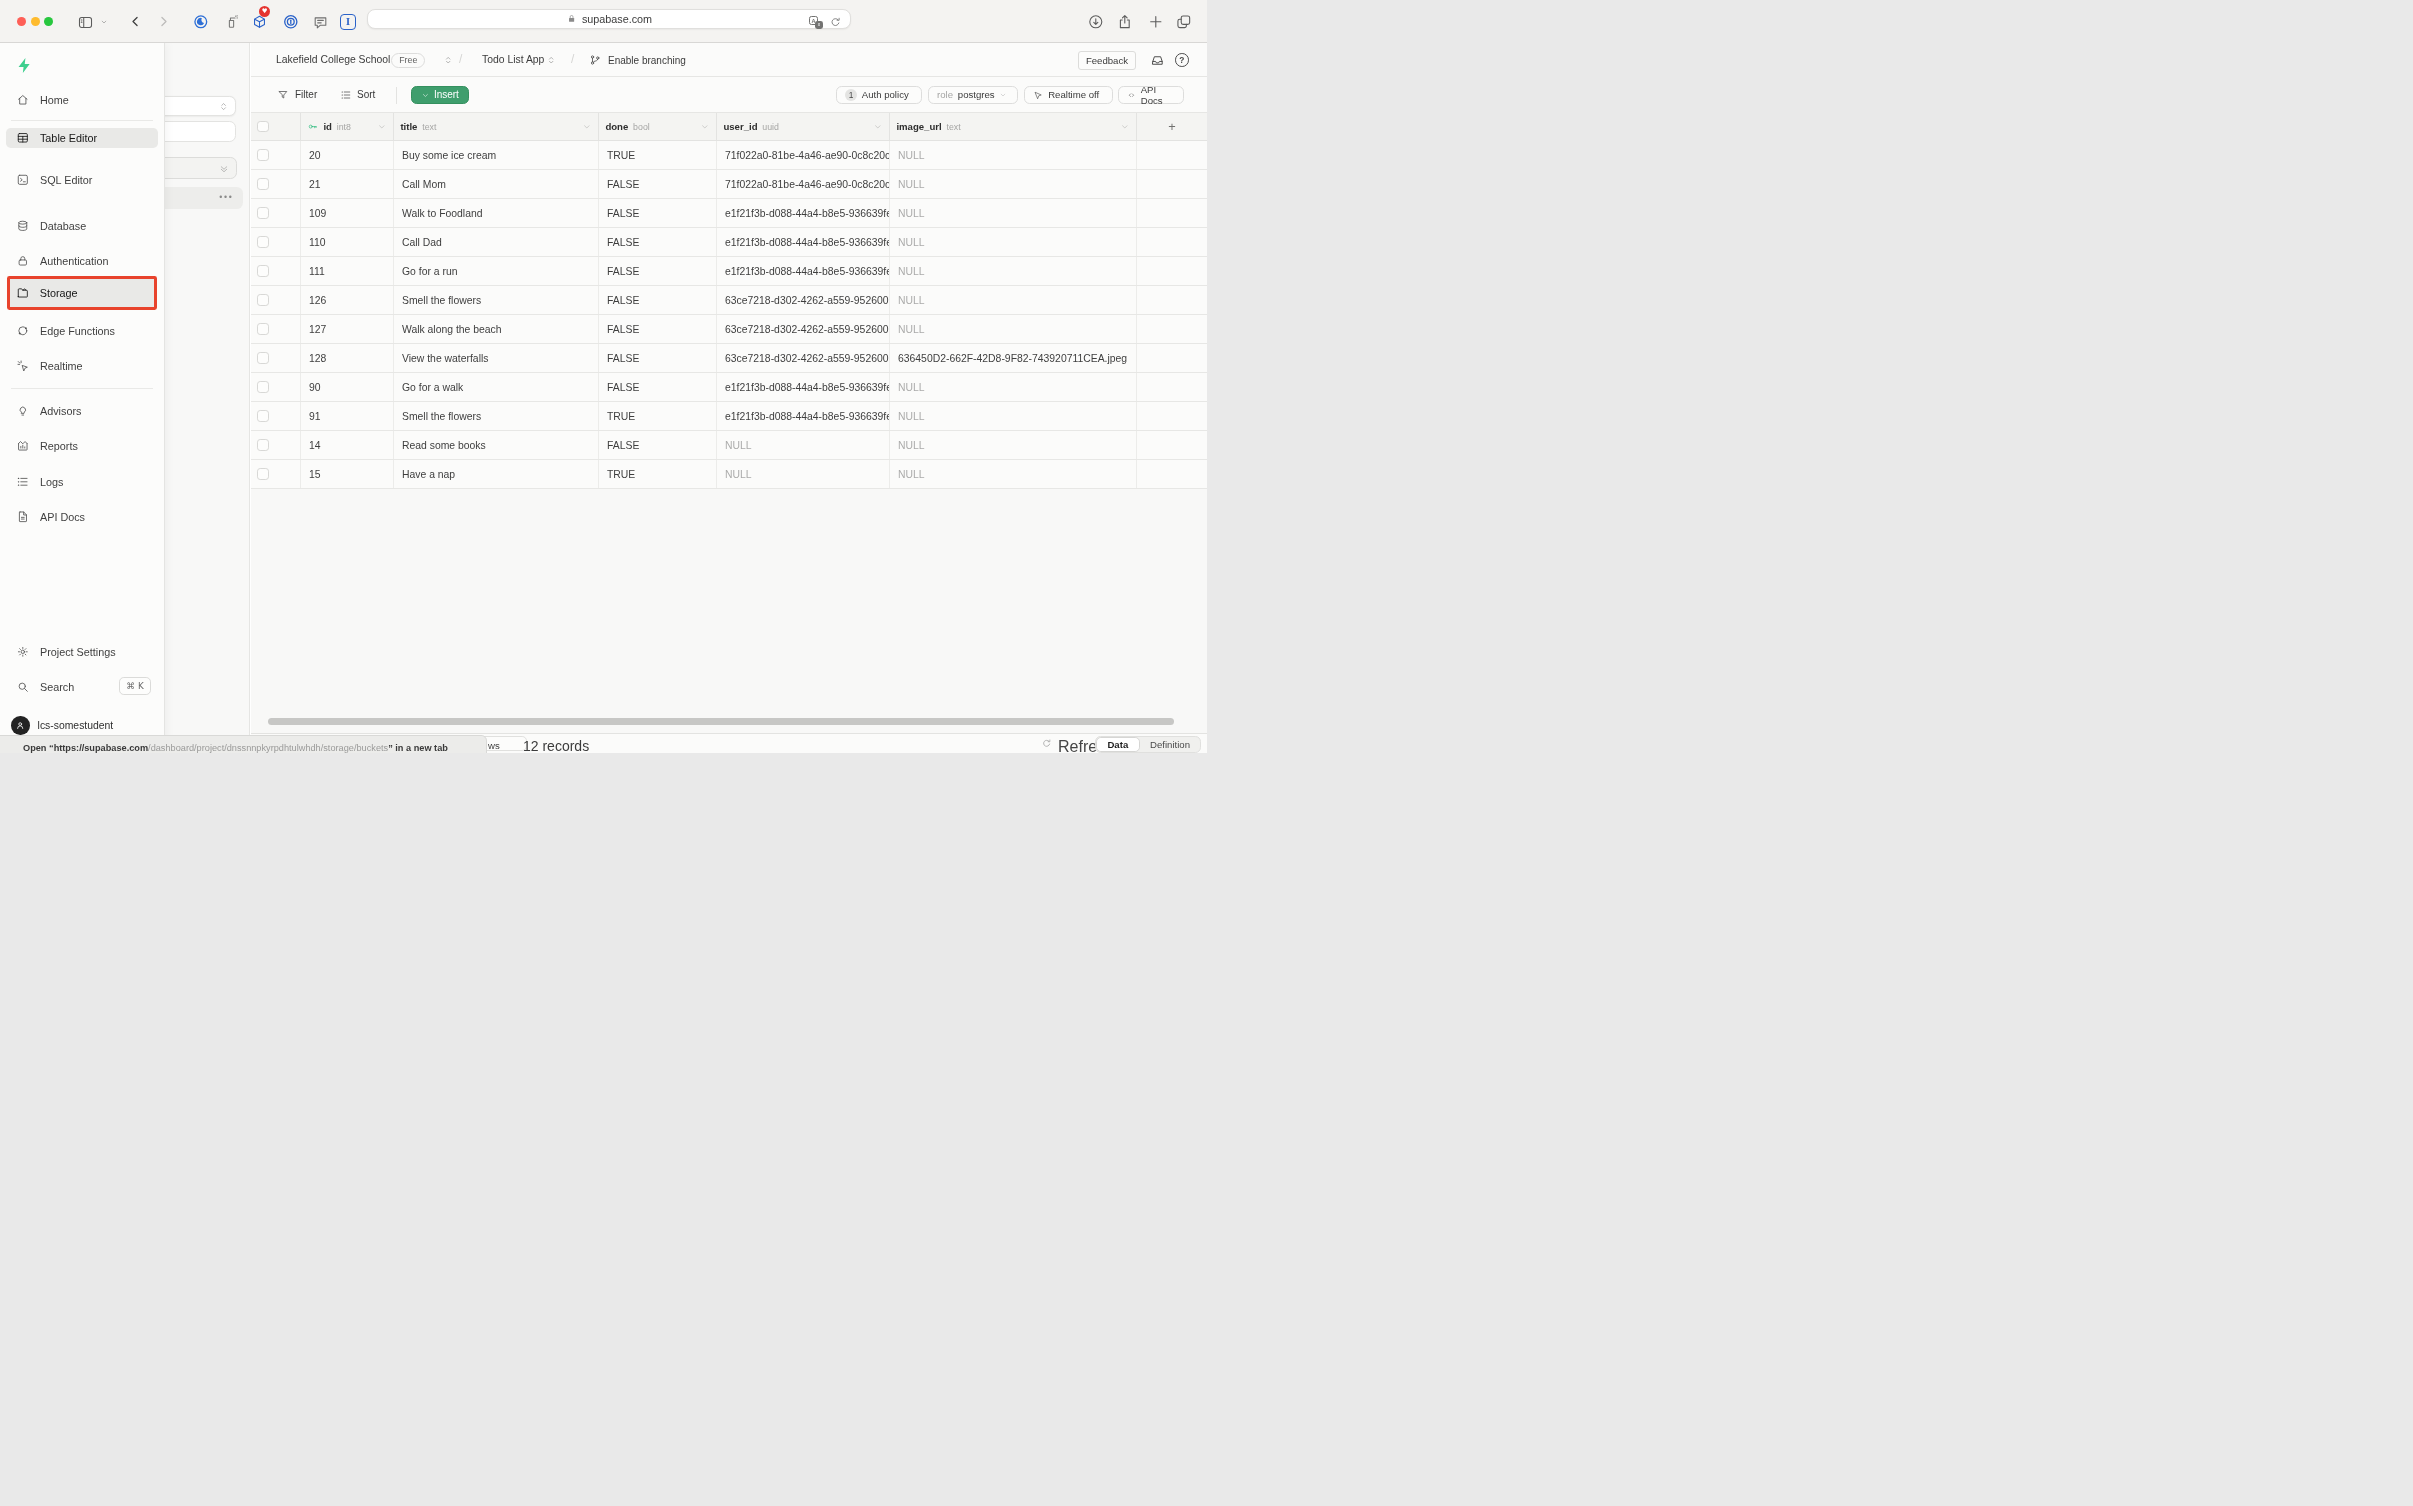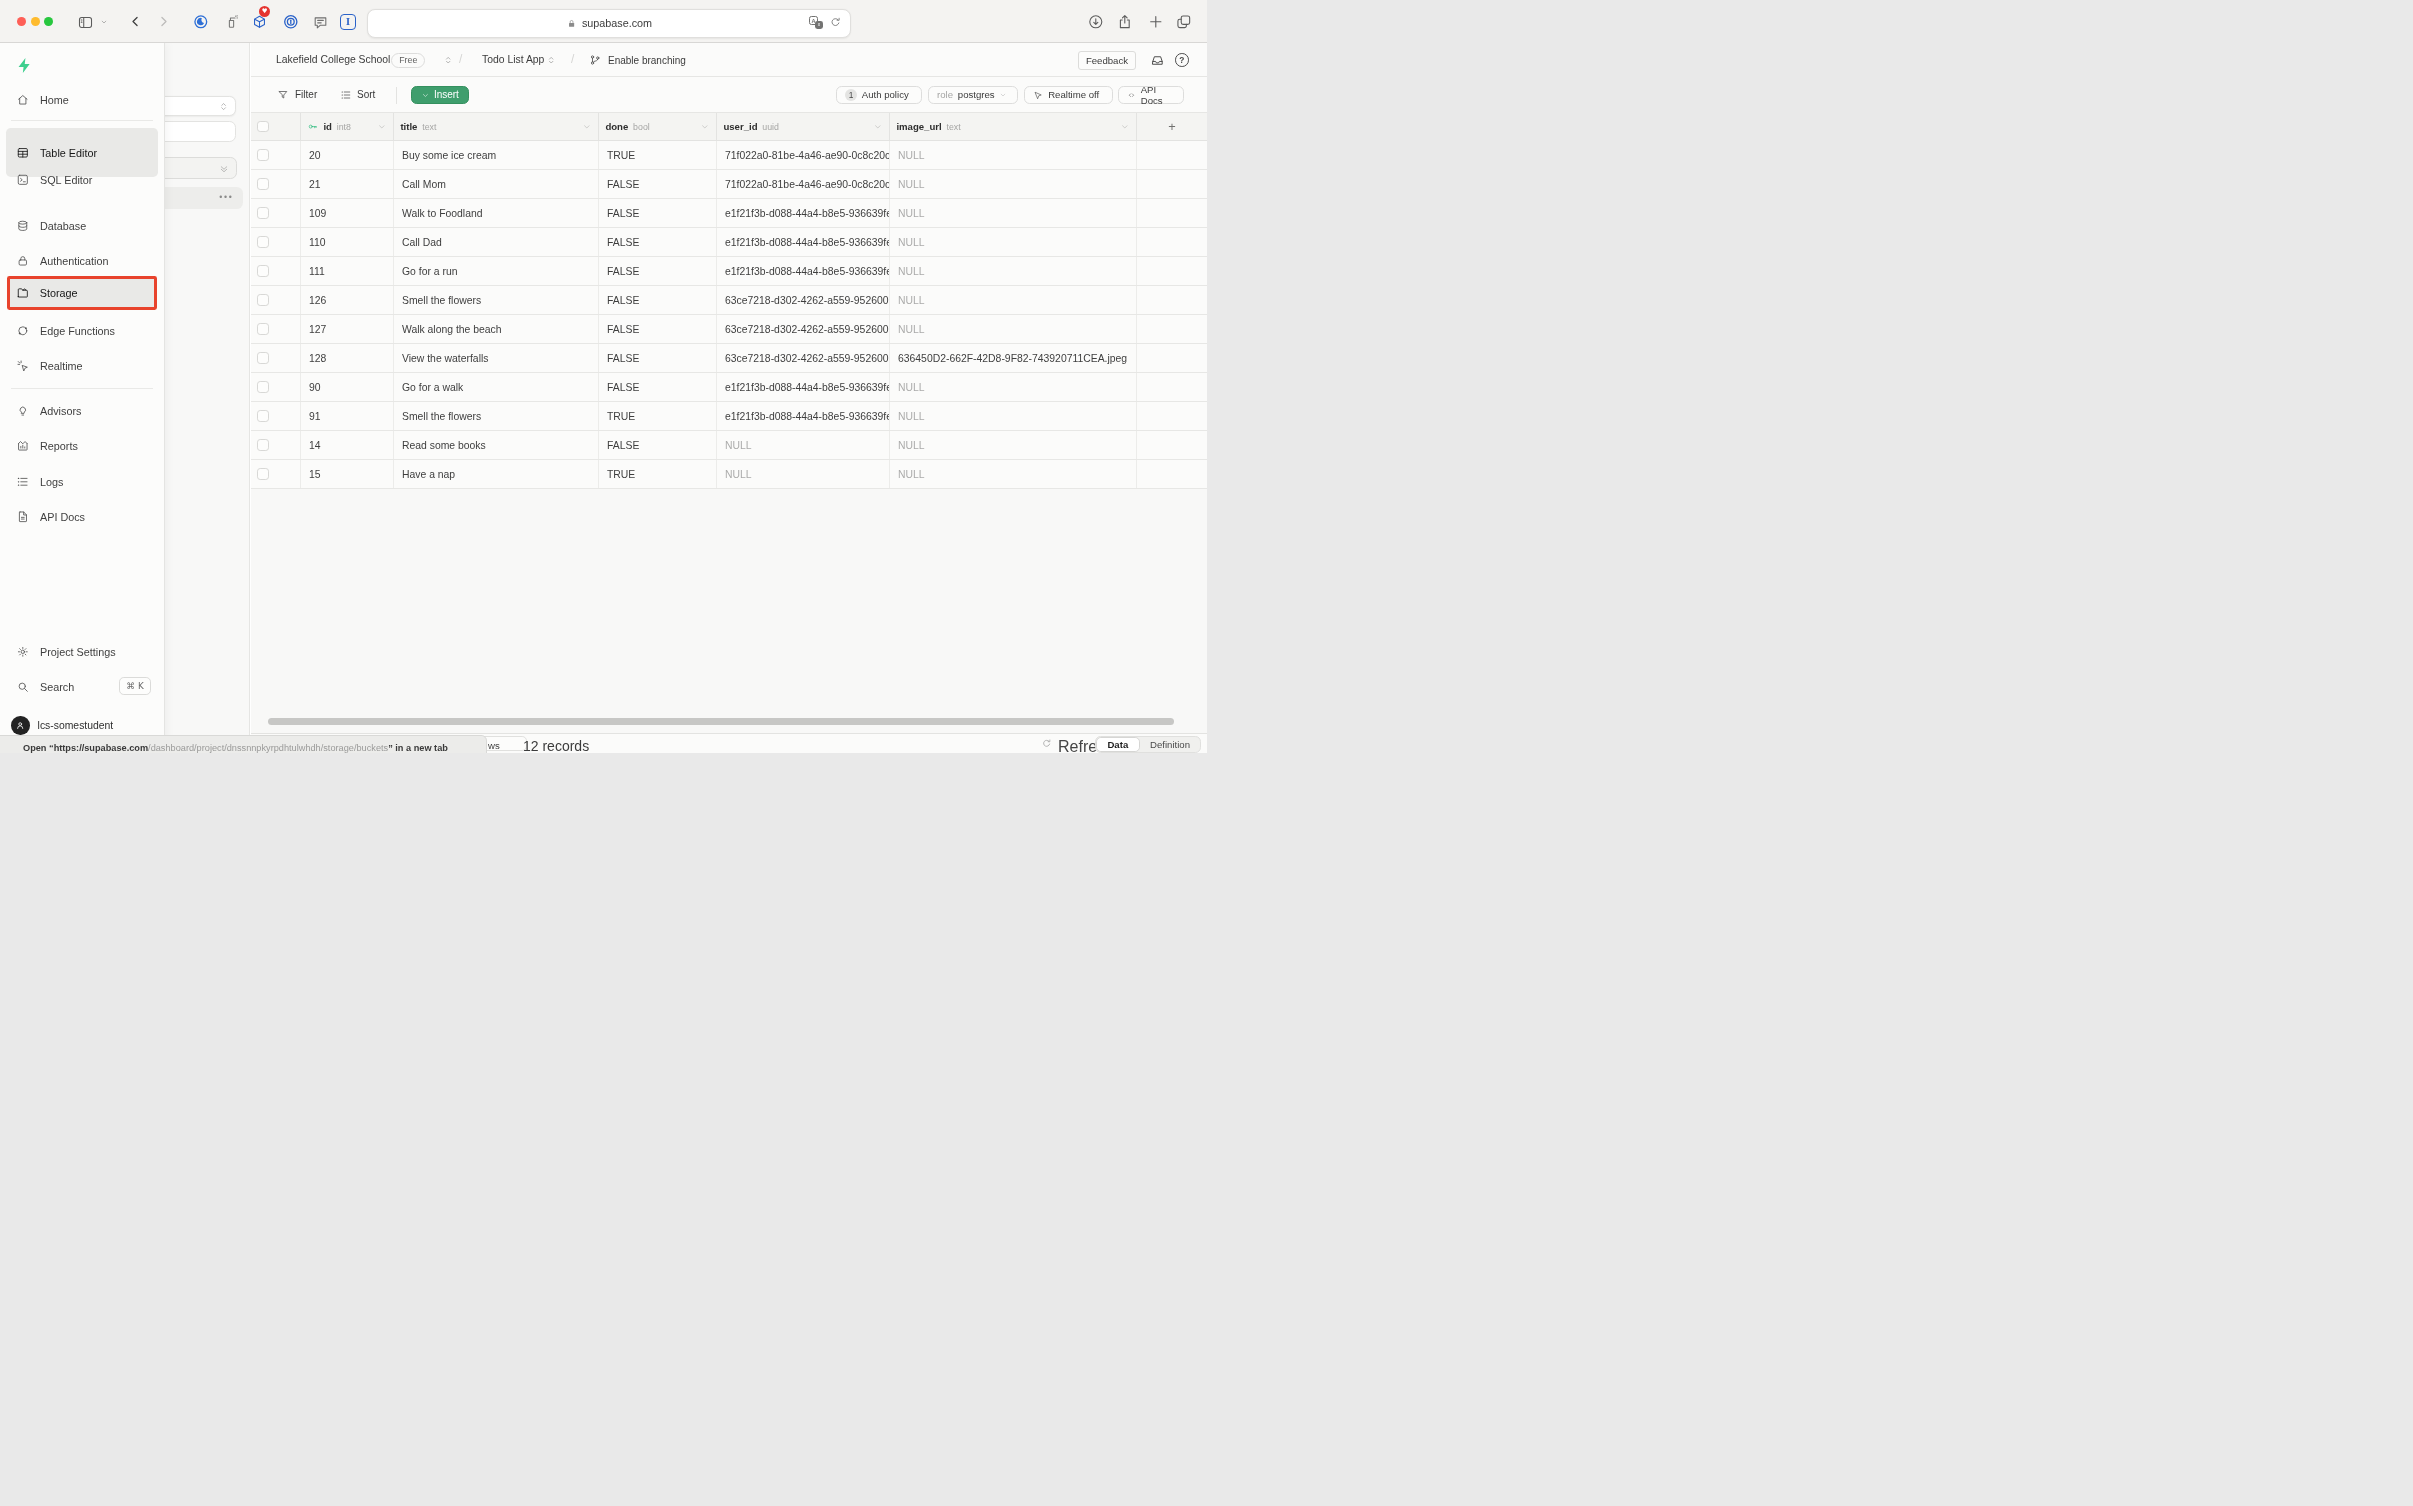--- a/index.html
+++ b/index.html
@@ -8,21 +8,21 @@
     --border:#e5e5e3; --border-soft:#ececea;
   }
   *{box-sizing:border-box}
   body{margin:0;font-family:"Liberation Sans",sans-serif;background:#e9e9e9}
   .screen{position:relative;width:1207px;height:753px;background:#fff;overflow:hidden}
   svg.ic{stroke:currentColor;fill:none;stroke-width:1.5;stroke-linecap:round;stroke-linejoin:round;display:block}
   
   .chrome{position:absolute;top:0;left:0;right:0;height:43px;background:#f4f3f1;border-bottom:0.8px solid #d8d7d5;z-index:60}
   .tl{position:absolute;top:17px;width:8.8px;height:8.8px;border-radius:50%}
   .abs{position:absolute}
-  .urlbar{position:absolute;left:367px;top:8.8px;width:484px;height:29px;background:#fff;border:0.8px solid #e0dfdd;border-radius:8px;box-shadow:0 0.8px 1.6px rgba(0,0,0,.06);display:flex;align-items:center;justify-content:center;gap:4.8px;color:#3b3b3b;font-size:10.8px}
+  .urlbar{position:absolute;left:367px;top:8.8px;width:484px;height:20px;background:#fff;border:0.8px solid #e0dfdd;border-radius:8px;box-shadow:0 0.8px 1.6px rgba(0,0,0,.06);display:flex;align-items:center;justify-content:center;gap:4.8px;color:#3b3b3b;font-size:10.8px}
   .trans-badge{position:absolute;right:27px;top:6.4px;width:14.4px;height:12.8px;color:#737372}
   .trans-a{position:absolute;left:0;top:0;width:9.6px;height:8.8px;border:1.1px solid #737372;border-radius:2.4px;font-size:5.6px;font-weight:bold;color:#737372;display:flex;align-items:center;justify-content:center}
   .trans-b{position:absolute;right:0;bottom:0;width:8px;height:8px;background:#737372;border-radius:2.4px;color:#fff;font-size:4.8px;display:flex;align-items:center;justify-content:center}
   .heart-badge{position:absolute;left:259px;top:5.6px;width:11.2px;height:11.2px;background:#e53430;border-radius:50%;color:#fff;font-size:6.4px;line-height:11.2px;text-align:center;font-family:"DejaVu Sans",sans-serif}
   .serif-i{position:absolute;left:340px;top:13.6px;width:16px;height:16px;border:1.6px solid #2a62c9;border-radius:4px;color:#2a62c9;display:flex;align-items:center;justify-content:center;font-family:"Liberation Serif",serif;font-weight:bold;font-size:10.4px}
   
   .panel2{position:absolute;left:165px;top:43px;bottom:0;width:85px;background:#f8f8f7;border-right:0.8px solid var(--border);z-index:5}
   .p2c{position:absolute;border-radius:6.4px}
   
   .navsb{position:absolute;left:0;top:43px;bottom:0;width:165px;background:#fcfcfb;border-right:0.8px solid #e4e4e2;box-shadow:2.4px 0 9.6px rgba(0,0,0,.05);z-index:20}
@@ -318,21 +318,21 @@
       </svg>
 
     <div class="nav-item" style="top:43px">
       <svg class="ic nicon" width="13.6" height="13.6" viewBox="0 0 17 17">
           <use href="#i-home"></use>
         </svg>
       <span>Home</span>
     </div>
     <div class="nav-div" style="top:77px"></div>
 
-    <div class="nav-item active" style="top:85px;height:49px">
+    <div class="nav-item active" style="top:85px;height:20px">
       <svg class="ic nicon" width="13.6" height="13.6" viewBox="0 0 17 17">
           <use href="#i-table"></use>
         </svg>
       <span>Table Editor</span>
     </div>
     <div class="nav-item" style="top:123px">
       <svg class="ic nicon" width="13.6" height="13.6" viewBox="0 0 17 17">
           <use href="#i-sql"></use>
         </svg>
       <span>SQL Editor</span>

